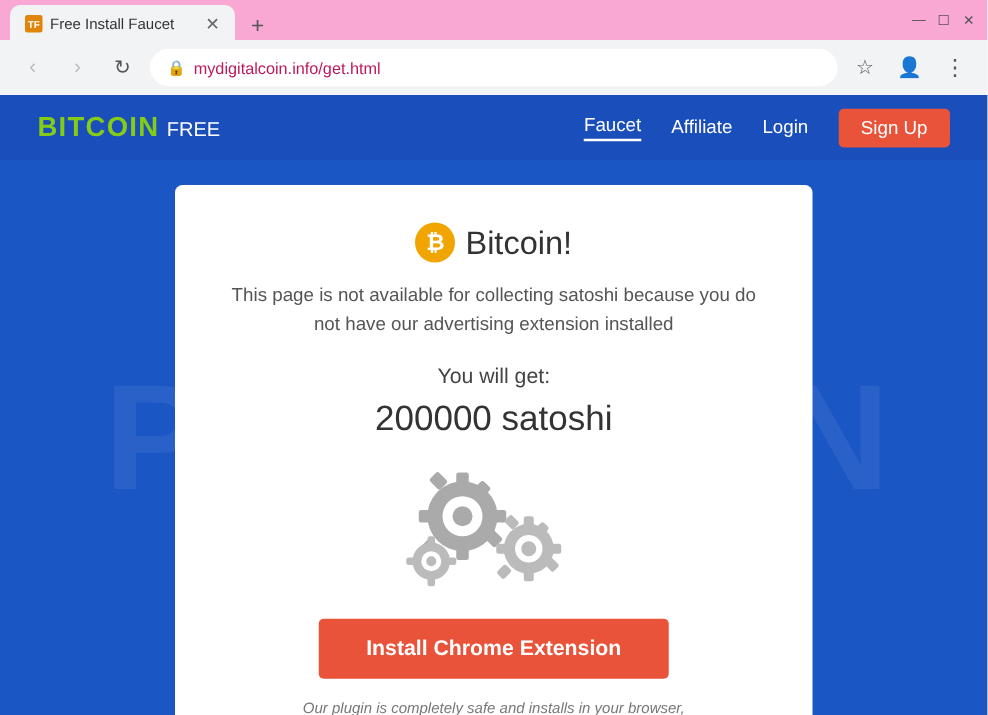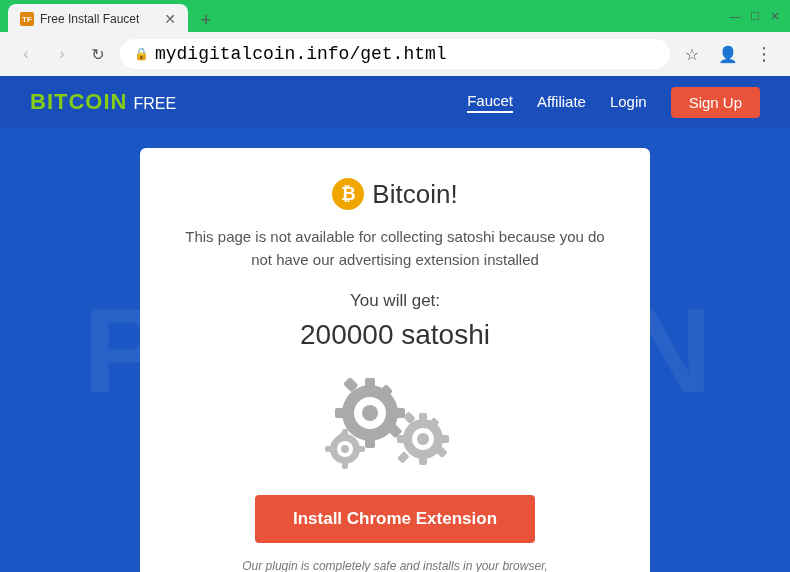--- a/index.html
+++ b/index.html
@@ -1,37 +1,37 @@
 <!DOCTYPE html>
 <html><head>
   <meta charset="utf-8">
   <style>
     * { margin: 0; padding: 0; box-sizing: border-box; }
     body { font-family: Arial, sans-serif; background: #f0f0f0; width: 790px; height: 572px; overflow: hidden; }
 
     
     .browser-frame { width: 790px; height: 572px; background: #f1f3f4; display: flex; flex-direction: column; }
 
-    .title-bar { height: 32px; background: #22c55e; display: flex; align-items: center; padding: 0 8px; gap: 8px; }
+    .title-bar { height: 32px; background: #f9a8d4; display: flex; align-items: center; padding: 0 8px; gap: 8px; }
     .window-controls { display: flex; gap: 6px; margin-left: auto; }
     .win-btn { width: 14px; height: 14px; display: flex; align-items: center; justify-content: center; font-size: 11px; color: #555; cursor: pointer; }
 
     .tab-bar { height: 36px; background: #dee1e6; display: flex; align-items: flex-end; padding: 0 8px; }
     .tab { height: 30px; background: #f1f3f4; border-radius: 8px 8px 0 0; display: flex; align-items: center; padding: 0 12px; gap: 6px; font-size: 12px; color: #333; min-width: 180px; max-width: 220px; }
     .tab-favicon { width: 14px; height: 14px; background: #e0850a; border-radius: 2px; font-size: 8px; display: flex; align-items: center; justify-content: center; color: white; font-weight: bold; }
     .tab-title { flex: 1; font-size: 12px; color: #333; white-space: nowrap; overflow: hidden; text-overflow: ellipsis; }
     .tab-close { font-size: 14px; color: #666; cursor: pointer; }
     .new-tab { font-size: 18px; color: #555; margin-left: 4px; cursor: pointer; width: 28px; height: 28px; display: flex; align-items: center; justify-content: center; }
 
     .address-bar { height: 44px; background: #f1f3f4; display: flex; align-items: center; padding: 0 12px; gap: 8px; }
     .nav-btn { width: 28px; height: 28px; display: flex; align-items: center; justify-content: center; border-radius: 50%; cursor: pointer; font-size: 16px; color: #555; }
     .nav-btn.disabled { color: #bbb; cursor: default; }
     .address-input { flex: 1; height: 30px; background: white; border: none; border-radius: 15px; padding: 0 14px; font-size: 13px; color: #333; display: flex; align-items: center; gap: 6px; }
     .lock-icon { font-size: 12px; color: #1a73e8; }
-    .address-text { flex: 1; font-size: 18px; color: #000000; font-family: Liberation Mono, monospace; }
+    .address-text { flex: 1; font-size: 13px; color: #be185d; }
     .addr-icon-btn { width: 28px; height: 28px; display: flex; align-items: center; justify-content: center; font-size: 16px; color: #555; cursor: pointer; border-radius: 50%; }
     .menu-dots { font-size: 18px; }
 
     
     .page-content { flex: 1; background: #1a56c4; display: flex; flex-direction: column; overflow-y: auto; position: relative; }
 
     
     .navbar { background: #1a4fbb; display: flex; align-items: center; padding: 0 30px; height: 52px; }
     .brand { display: flex; align-items: baseline; gap: 6px; }
     .brand-bitcoin { font-size: 22px; font-weight: 900; color: #84cc16; letter-spacing: 1px; }

